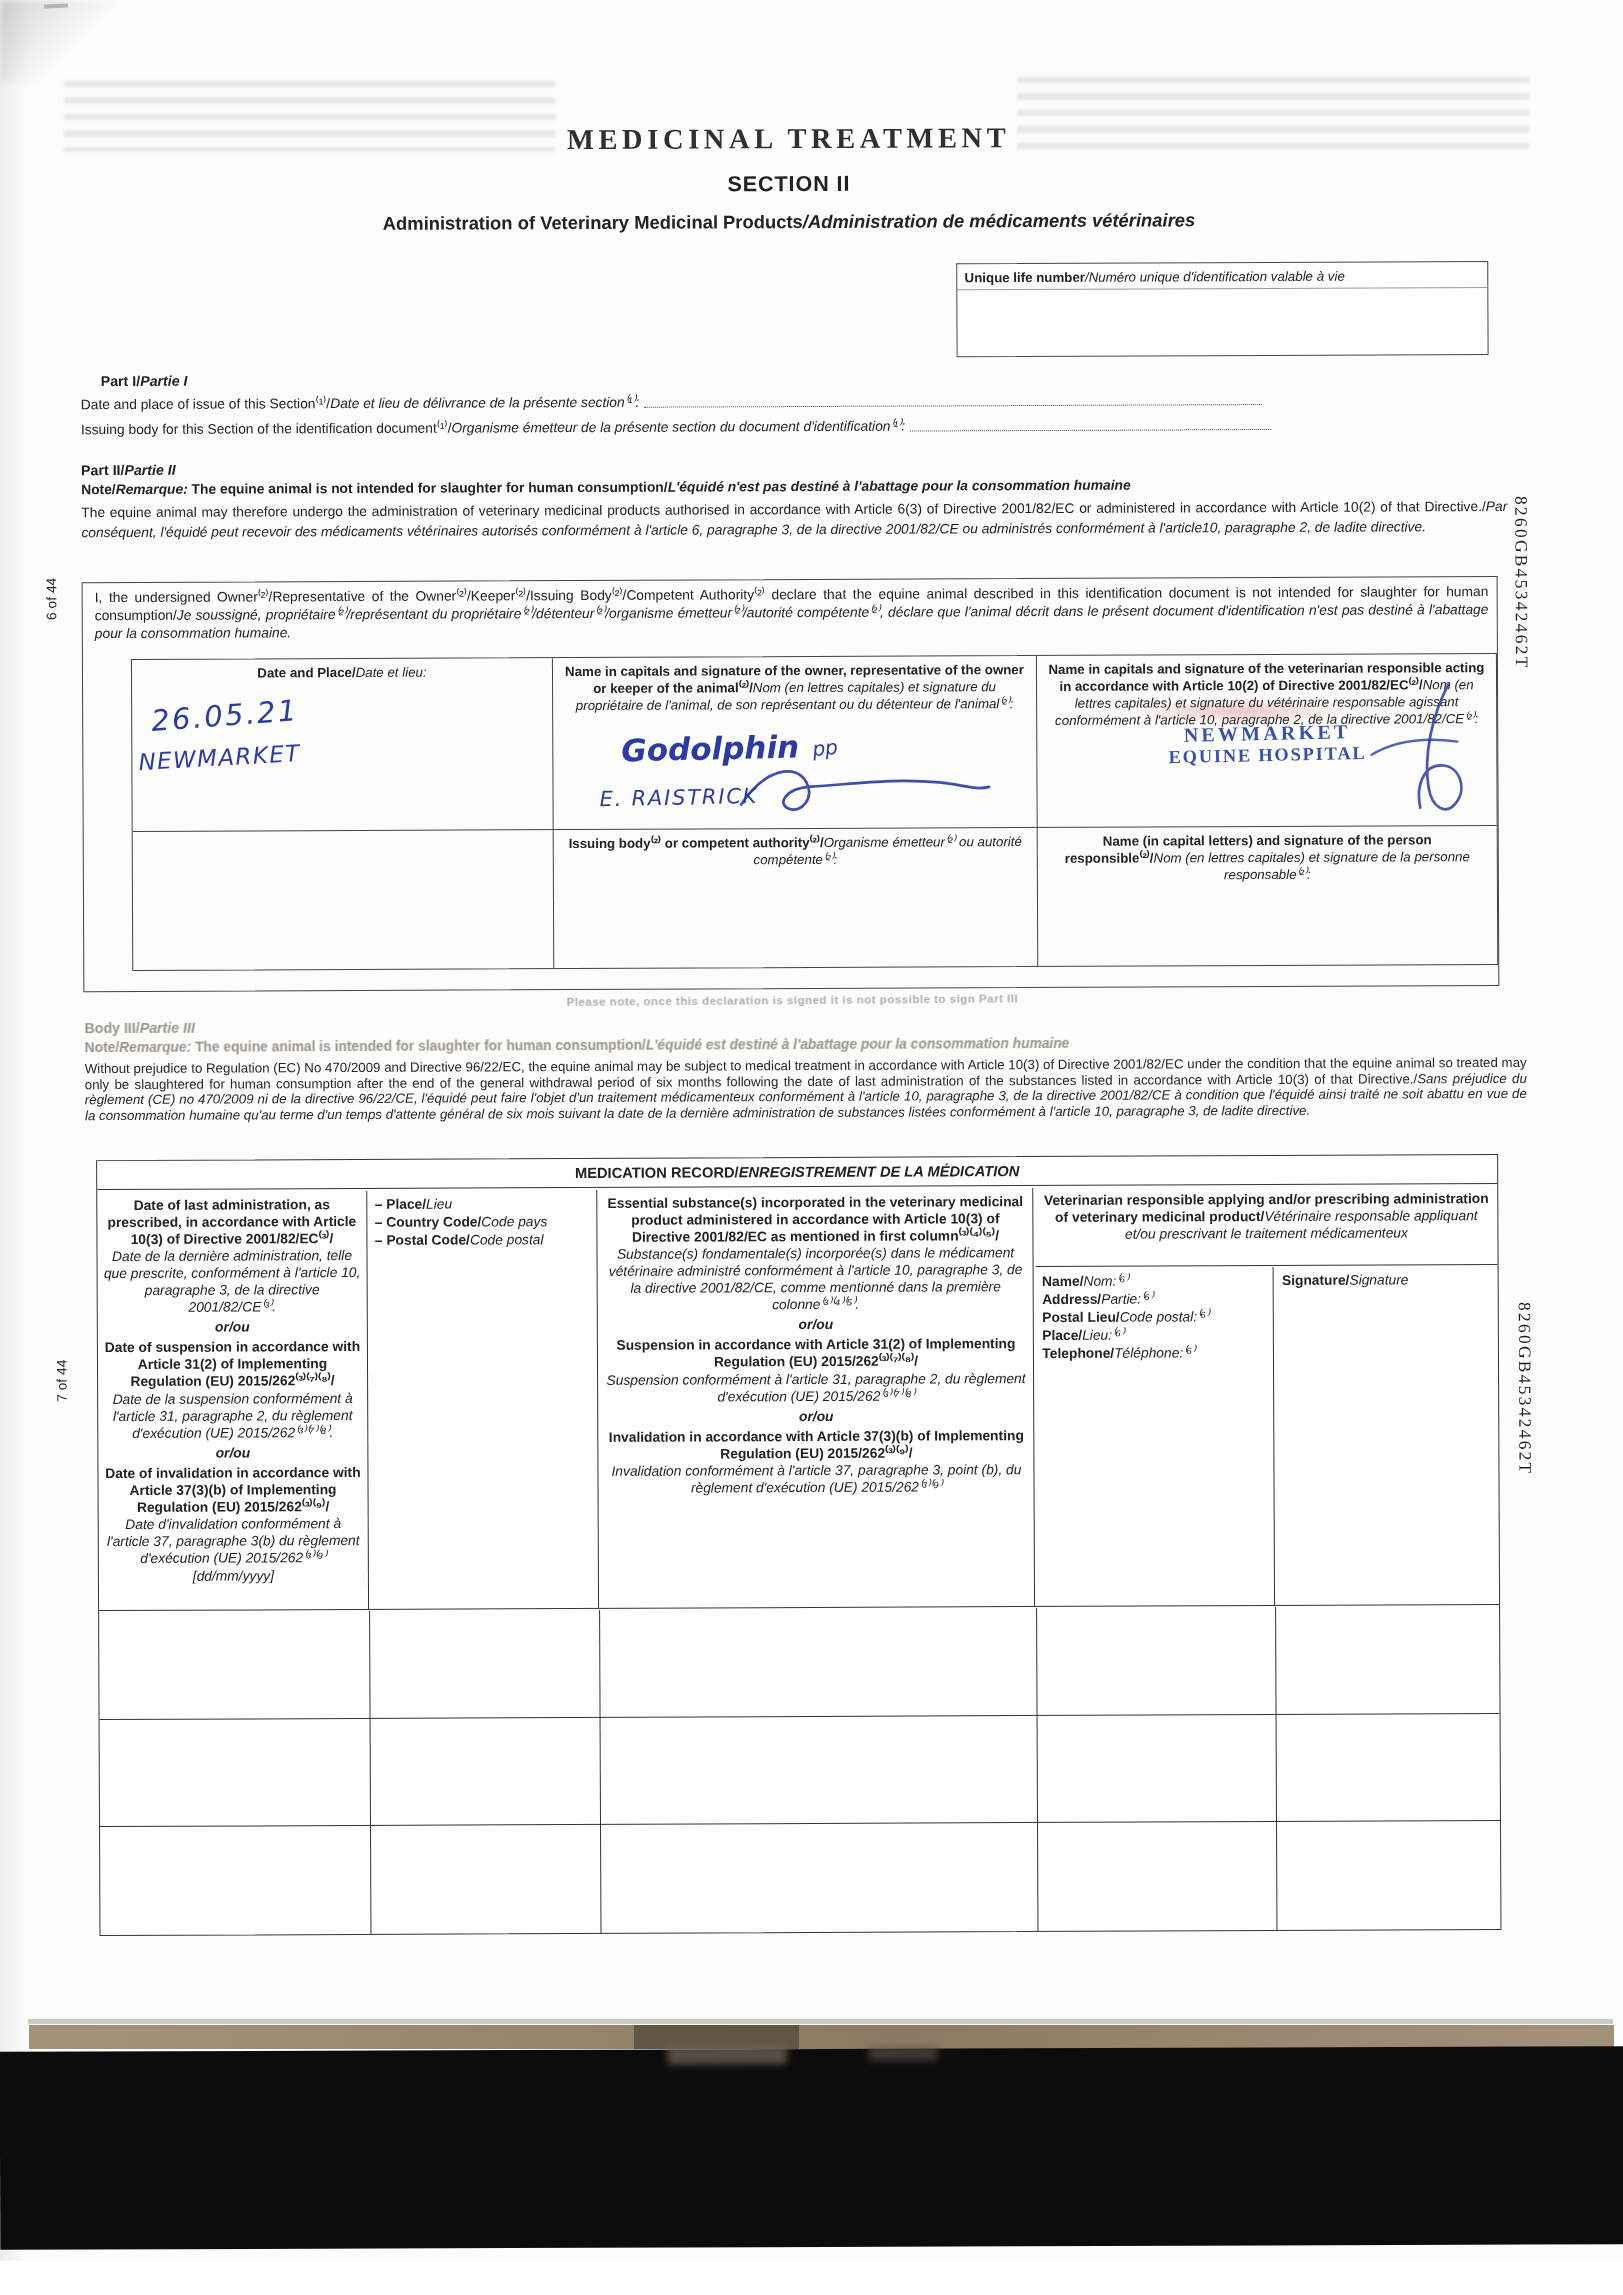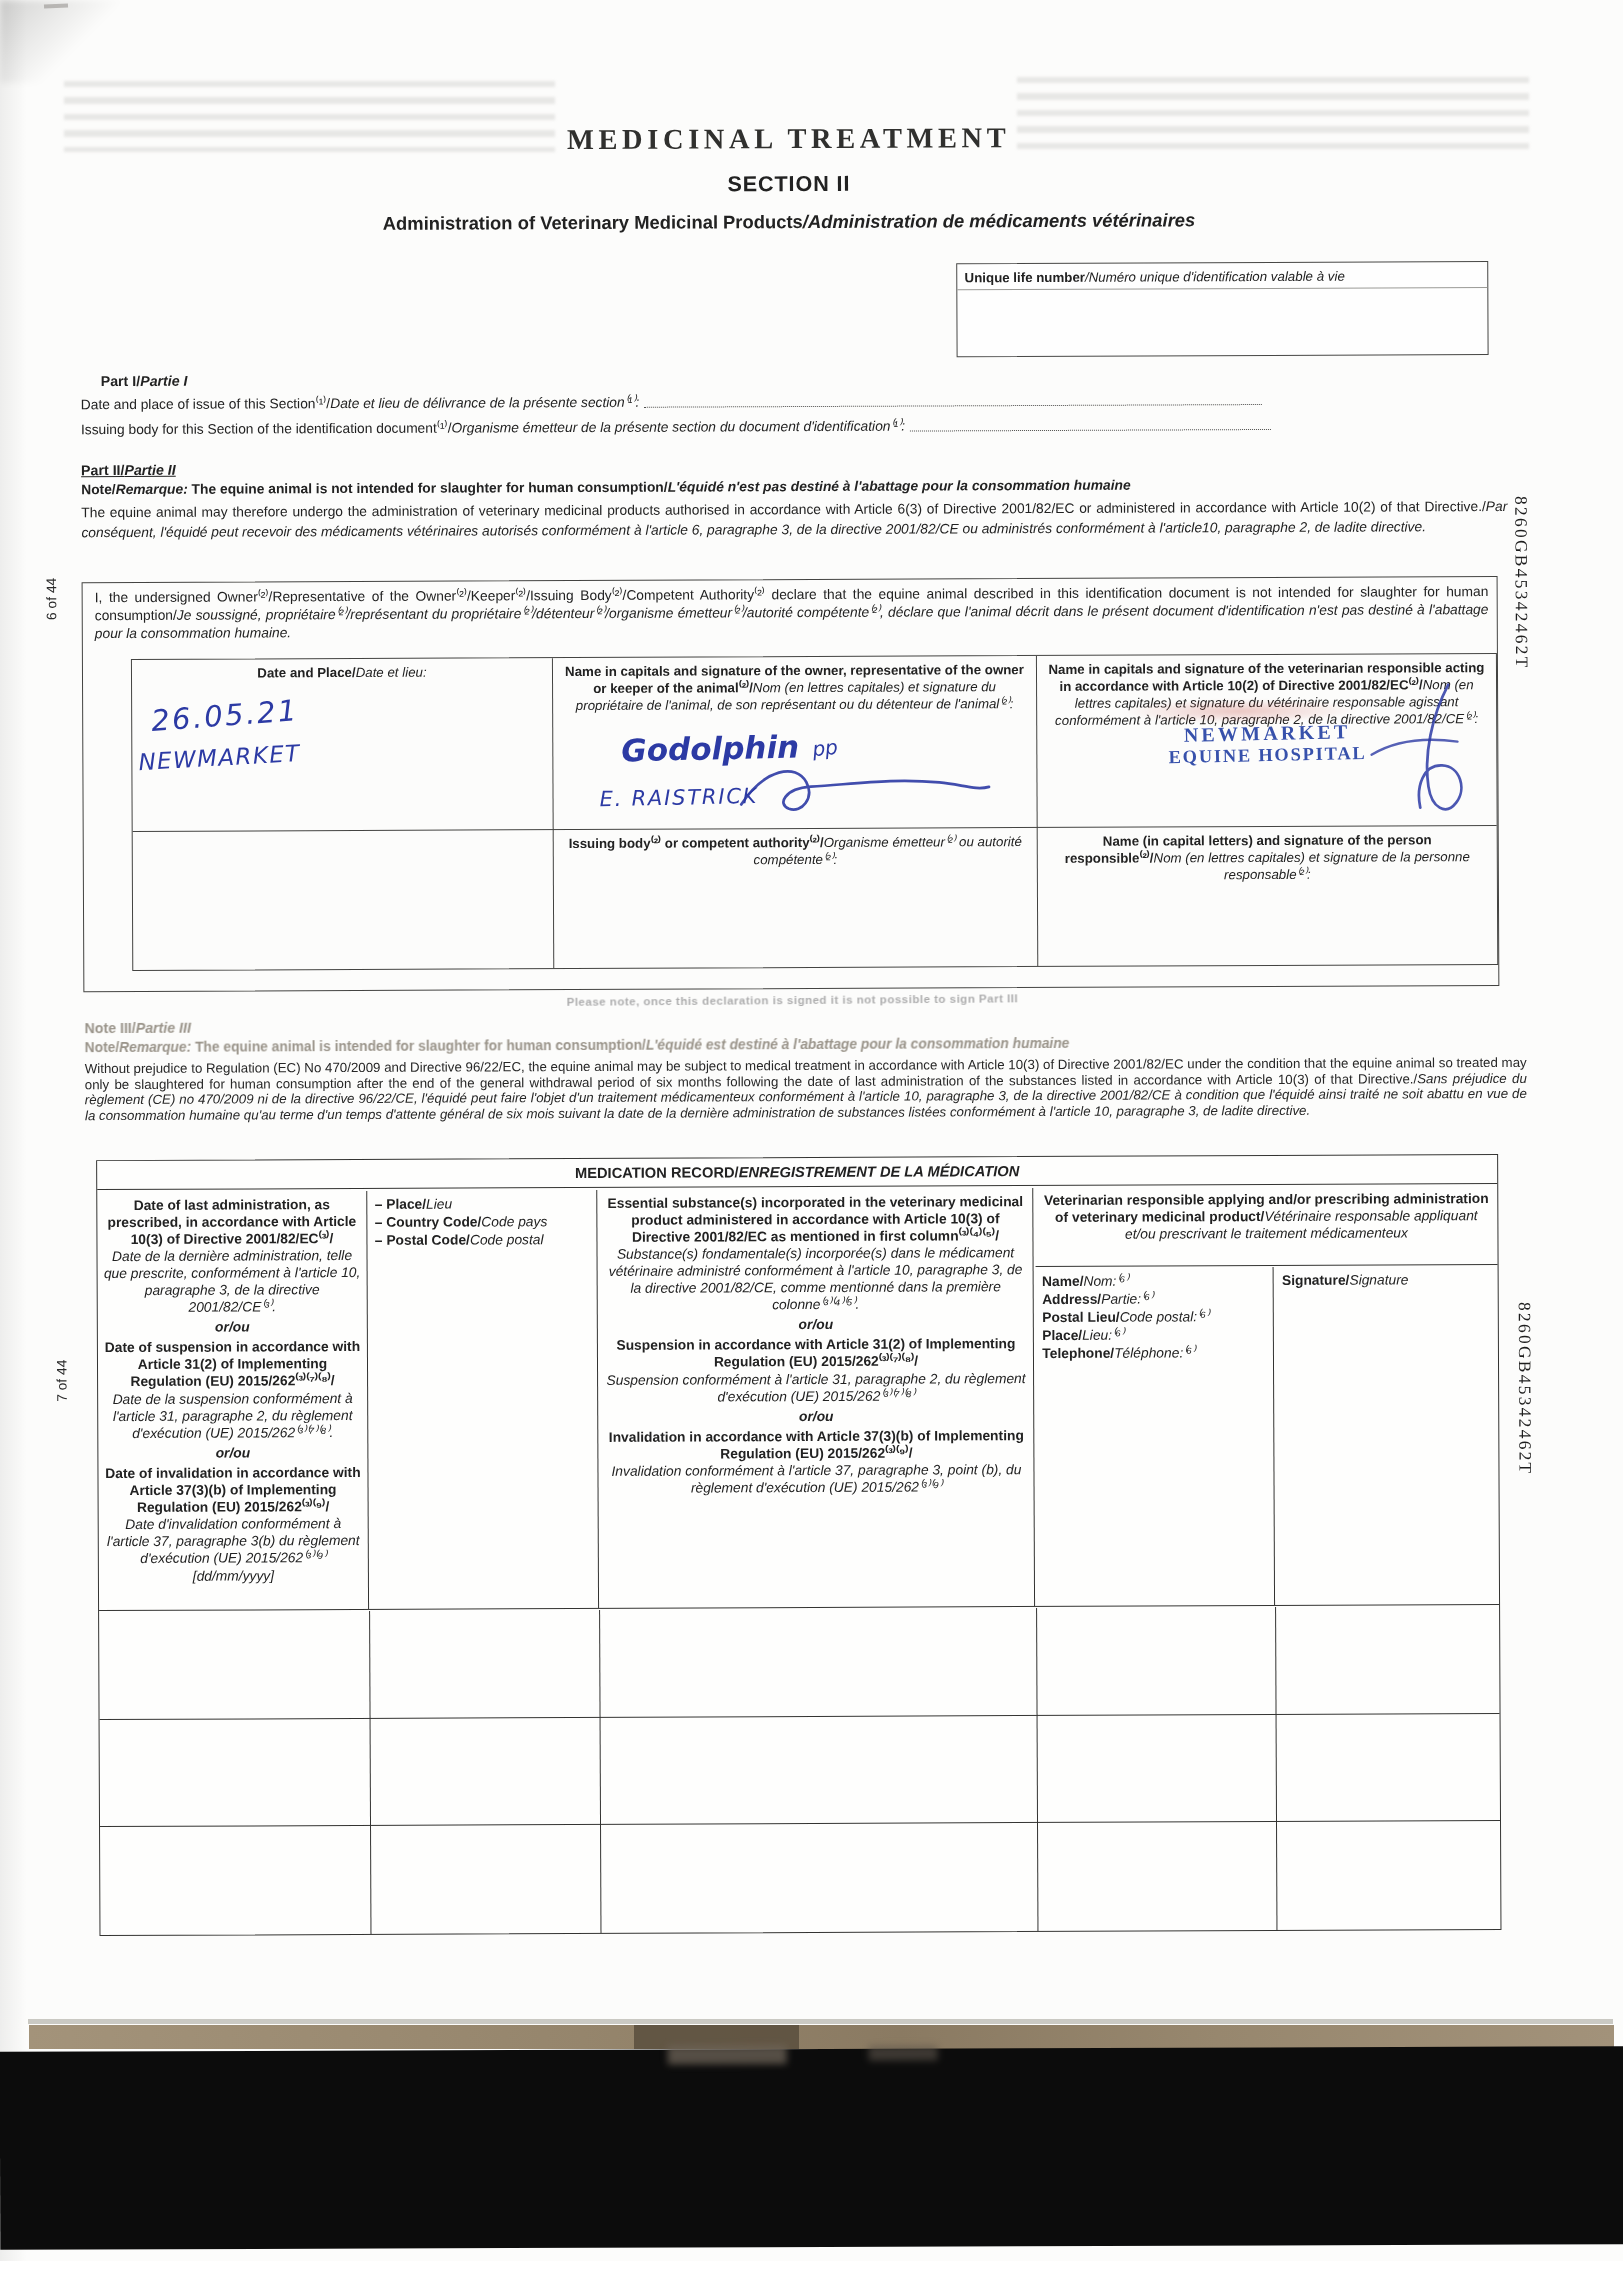--- a/index.html
+++ b/index.html
@@ -34,21 +34,21 @@
   #uln-box { left:959px; top:264px; width:532px; height:94px; border:1.4px solid #464644; background:rgba(255,255,255,.7); }
   #uln-label { padding:5.5px 7.3px 4.6px; font-size:13.3px; border-bottom:0.9px solid #9a9a96; }
 
   .part-head { font-size:14.2px; }
   #p1-head { left:83px; top:370px;margin-left:20px; }
   .fill-line { display:flex; align-items:flex-end; font-size:13.8px; }
   #p1-line1 { left:83px; top:391px; width:1181px; }
   #p1-line2 { left:83px; top:416px; width:1190px; }
   .leader { flex:1 1 auto; border-bottom:1.8px dotted #4d4d4b; margin:0 0 3.2px 4.6px; height:0.9px; }
 
-  #p2-head { left:83px; top:459px;text-decoration:underline; }
+  #p2-head { left:83px; top:459px; }
   #p2-note { left:83px; top:479px; width:1437px; font-size:13.8px; }
   #p2-para { left:83px; top:500px; width:1426px; font-size:13.8px; line-height:20px; text-align:justify; }
 
   #decl-box { left:83px; top:579px; width:1416px; height:410px; border:1.4px solid #434341; }
   #decl-text { position:absolute; left:12px; top:5.5px; right:8.3px; font-size:13.8px; line-height:18.4px; text-align:justify; }
   #decl-table { position:absolute; left:48px; top:76px; right:0; bottom:20px; border:1.4px solid #434341; }
   .dvline { position:absolute; top:0; bottom:0; width:1.4px; background:#434341; }
   #dv1 { left:420px; } #dv2 { left:904px; }
   #dhline { position:absolute; left:0; right:0; top:171px; height:1.4px; background:#434341; }
   .dcell { position:absolute; overflow:visible; }
@@ -227,21 +227,21 @@
           <div class="dc-h">
             <span class="b">Name (in capital letters) and signature of the person responsible⁽²⁾/</span><span class="i">Nom (en lettres capitales) et signature de la personne responsable⁽²⁾:</span>
           </div>
         </div>
       </div>
     </div>
 
     <div class="abs" id="ghost-note">Please note, once this declaration is signed it is not possible to sign Part III</div>
 
     <div class="abs part-head faded" id="p3-head">
-      <span class="b">Note III/</span><span class="bi">Partie III</span>
+      <span class="b">Body III/</span><span class="bi">Partie III</span>
     </div>
     <div class="abs faded" id="p3-note">
       <span class="b">Note/</span><span class="bi">Remarque: </span><span class="b">The equine animal is intended for slaughter for human consumption/</span><span class="bi">L'équidé est destiné à l'abattage pour la consommation humaine</span>
     </div>
     <div class="abs" id="p3-para">
       <span>Without prejudice to Regulation (EC) No 470/2009 and Directive 96/22/EC, the equine animal may be subject to medical treatment in accordance with Article 10(3) of Directive 2001/82/EC under the condition that the equine animal so treated may only be slaughtered for human consumption after the end of the general withdrawal period of six months following the date of last administration of the substances listed in accordance with Article 10(3) of that Directive./</span><span class="i">Sans préjudice du règlement (CE) no 470/2009 ni de la directive 96/22/CE, l'équidé peut faire l'objet d'un traitement médicamenteux conformément à l'article 10, paragraphe 3, de la directive 2001/82/CE à condition que l'équidé ainsi traité ne soit abattu en vue de la consommation humaine qu'au terme d'un temps d'attente général de six mois suivant la date de la dernière administration de substances listées conformément à l'article 10, paragraphe 3, de ladite directive.</span>
     </div>
 
     <div class="abs" id="med-table">
       <div id="med-title">

